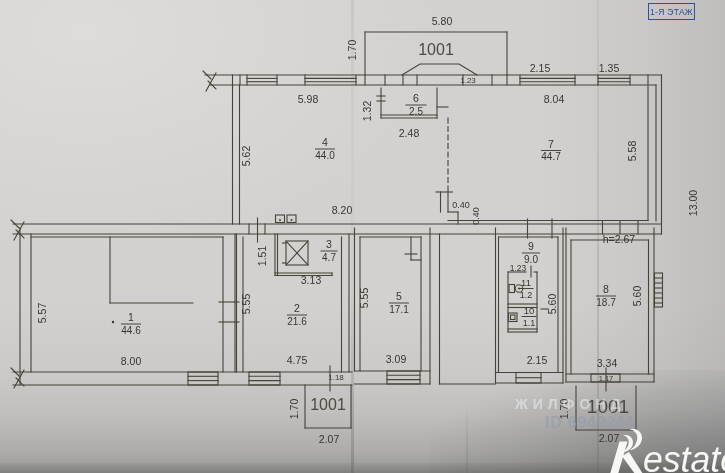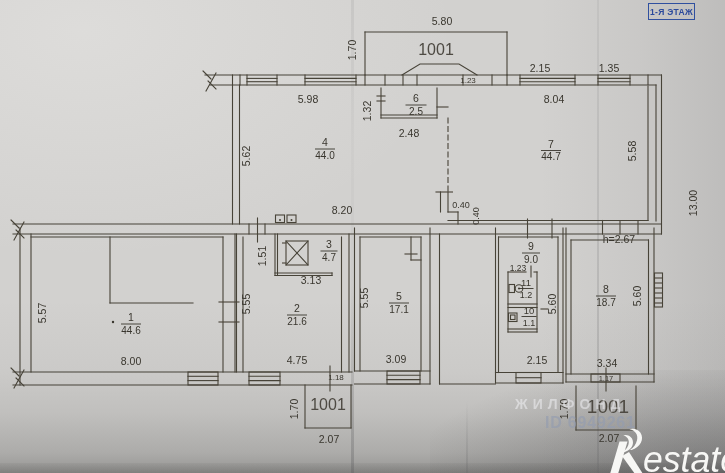--- a/index.html
+++ b/index.html
@@ -494,21 +494,21 @@
 <text x="328" y="410" font-size="16px">1001</text>
 
 <text x="608" y="413" font-size="19px">1001</text>
 </g>
 </svg>
 
 <div class="shade" style="left:515px;top:396px;width:160px;height:20px;color:rgba(246,246,250,0.5);font-size:14px;font-weight:bold;letter-spacing:5px;">ЖИЛФОНД</div>
 
 <div class="shade" style="left:545px;top:414px;width:120px;height:14px;color:rgba(148,156,175,0.68);font-size:16px;font-weight:bold;letter-spacing:0.8px;">ID 6949261</div>
 
-<div style="position:absolute;left:648px;top:3px;width:45px;height:15px;border:1.6px solid #30509f;display:flex;align-items:center;justify-content:center;color:#2b4a9c;font-weight:bold;font-size:8.5px;letter-spacing:0.3px;filter:blur(0.3px);">1-Я ЭТАЖ</div>
+<div style="position:absolute;left:648px;top:3px;width:45px;height:15px;border:1.6px solid #30509f;display:flex;align-items:center;justify-content:center;color:#2b4a9c;font-weight:normal;font-size:8.5px;letter-spacing:0.3px;filter:blur(0.3px);">1-Я ЭТАЖ</div>
 
 <svg width="135" height="48" viewBox="0 0 135 48" style="position:absolute;left:596px;top:426px;">
 <g fill="#f7f7f5">
 
 <path d="M14,48 L23.5,15.5 L31.5,15.5 L22,48 Z"></path>
 
 <path d="M26,30 L33,26 L47,48 L39,48 Z"></path>
 
 <path d="M26.5,26.5 C35,25 39,18.5 36,12.5 C34,9 29.5,8.3 27.3,9.3 C31.5,10.5 34,14.5 32.3,19 C31.2,22 29.2,24.8 25.8,26 Z"></path>
 

